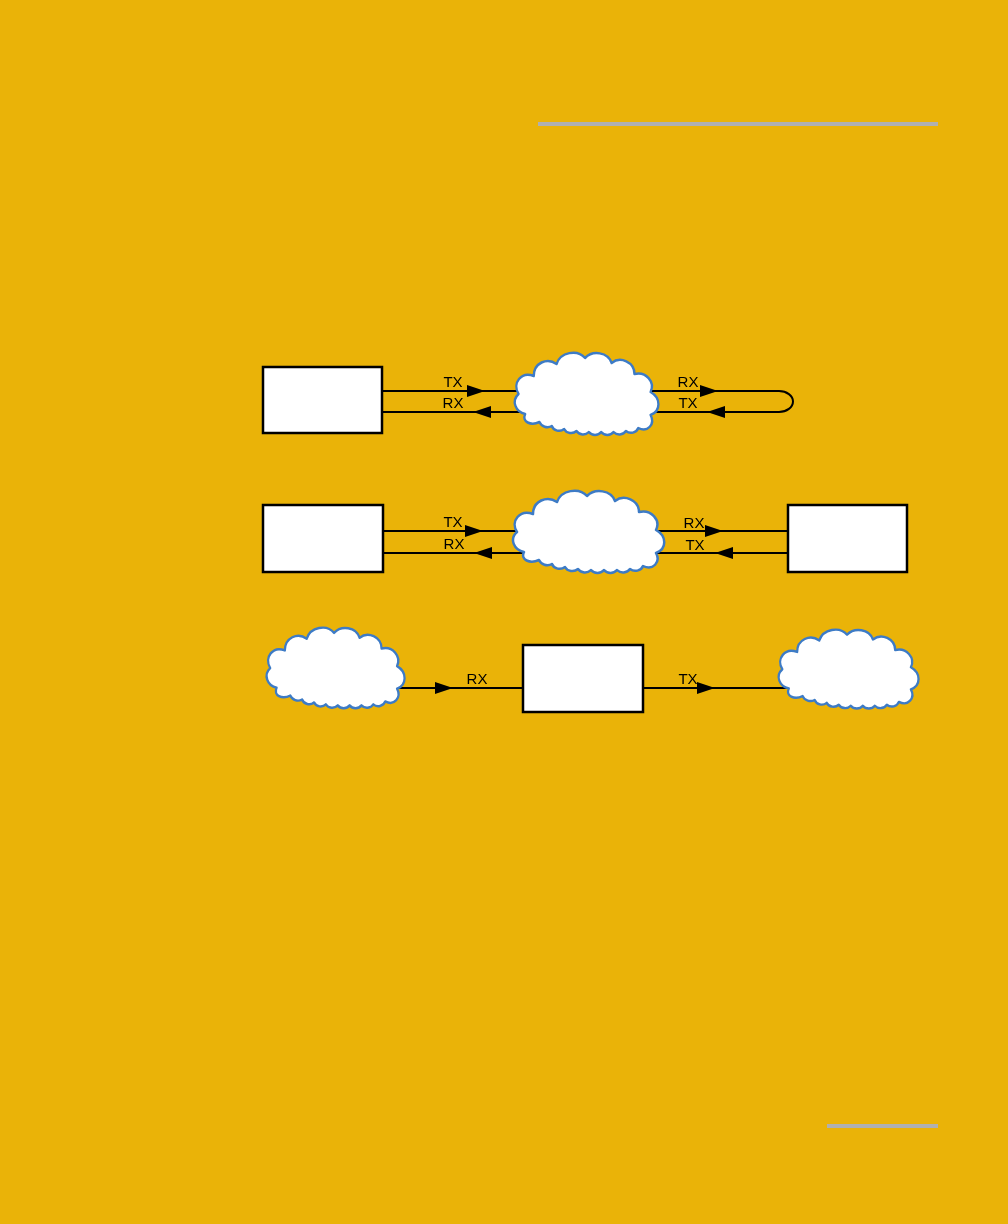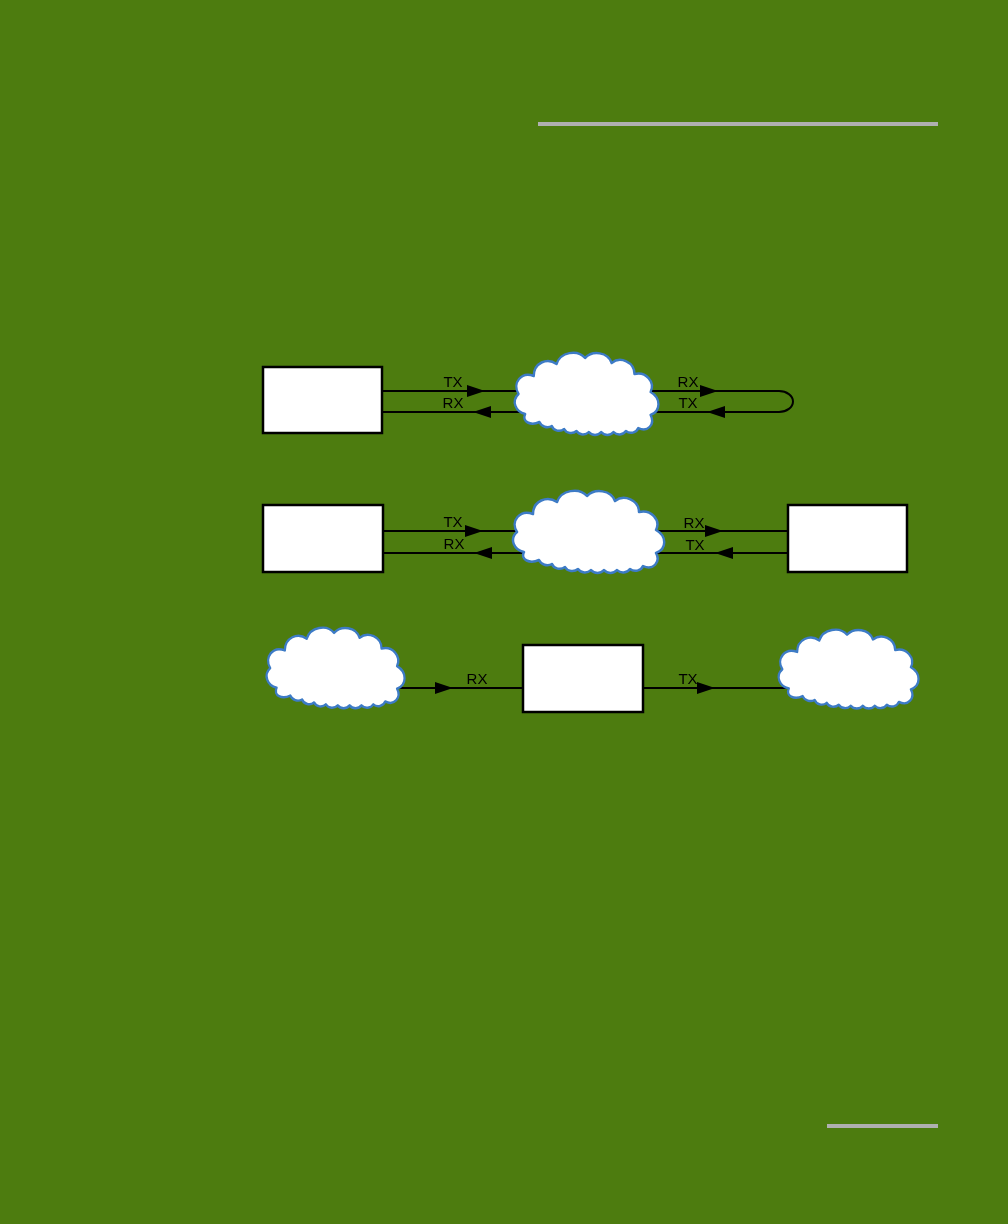--- a/index.html
+++ b/index.html
@@ -1,16 +1,16 @@
 <!DOCTYPE html>
 <html><head>
 <meta charset="utf-8">
 <style>
   html,body{margin:0;padding:0;background:#ffffff;}
-  .page{position:relative;width:1008px;height:1224px;background:#4d7c0f;overflow:hidden;
+  .page{position:relative;width:1008px;height:1224px;background:#eab308;overflow:hidden;
         font-family:"Liberation Sans",sans-serif;}
   .rule{position:absolute;height:4px;background:#b0b0b0;}
   .rule-top{left:538px;top:122px;width:400px;}
   .rule-bottom{left:827px;top:1124px;width:111px;}
   svg.fig{position:absolute;display:block;}
   .fig1{left:250px;top:340px;}
   .fig2{left:250px;top:480px;}
   .fig3{left:250px;top:615px;}
   .sig{fill:none;stroke:#000000;stroke-width:2;}
   .devbox{fill:#ffffff;stroke:#000000;stroke-width:2.5;}

